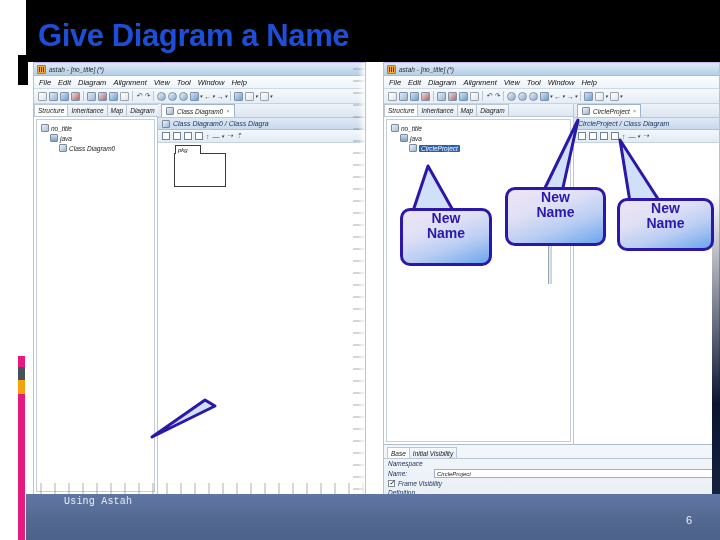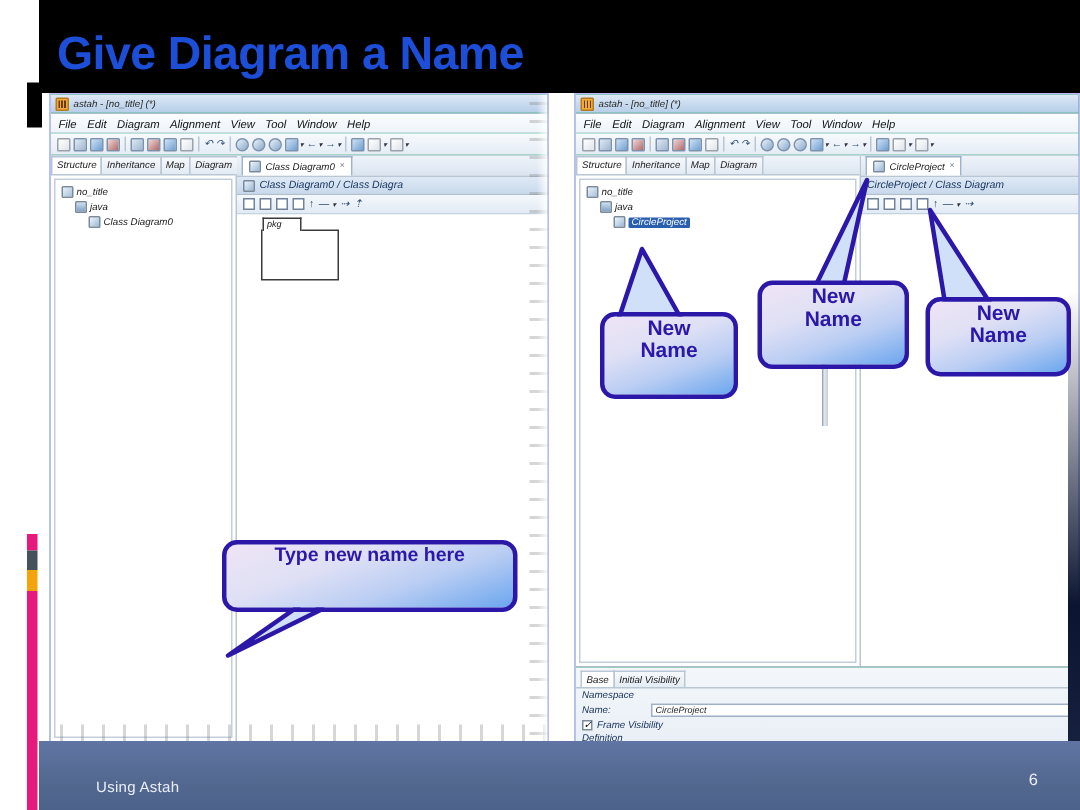--- a/index.html
+++ b/index.html
@@ -39,22 +39,22 @@
   .stripe-b { top: 367px; height: 13px; background: #44525c; }
   .stripe-c { top: 380px; height: 14px; background: #f2a40a; }
   .stripe-d { top: 394px; height: 146px; background: #e6197d; }
 
   
   .footer {
     position: absolute; left: 26px; bottom: 0; width: 694px; height: 46px;
     background: linear-gradient(180deg,#6075a3 0%, #53688f 60%, #4d628a 100%);
   }
   .footer-left {
-    position: absolute; left: 38px; bottom: 9px;
-    font-size: 10px; color: #e9eef7; letter-spacing: .2px;
+    position: absolute; left: 38px; bottom: 33px;
+    font-size: 10px; color: #e9eef7; letter-spacing: .2px; font-family: Liberation Mono, monospace;
   }
   .footer-date {
     position: absolute; left: 0; right: 0; bottom: 15px;
     text-align: center; font-size: 10px; color: #e9eef7;
   }
   .footer-page {
     position: absolute; right: 28px; bottom: 14px;
     font-size: 11px; color: #e9eef7;
   }
   .footer-dark-edge {
@@ -525,23 +525,20 @@
     </span>
   </div>
 
   <div class="bubble b3">
     <span>
       <span>New</span><br>
       <span>Name</span>
     </span>
   </div>
 
-  <div class="bubble b4">
-    <span>Type new name here</span>
-  </div>
 
   <div class="footer-dark-edge"></div>
   <div class="footer">
     <div class="footer-left">Using Astah</div>
     <div class="footer-page">6</div>
   </div>
 
 </div>
 
 </body></html>

